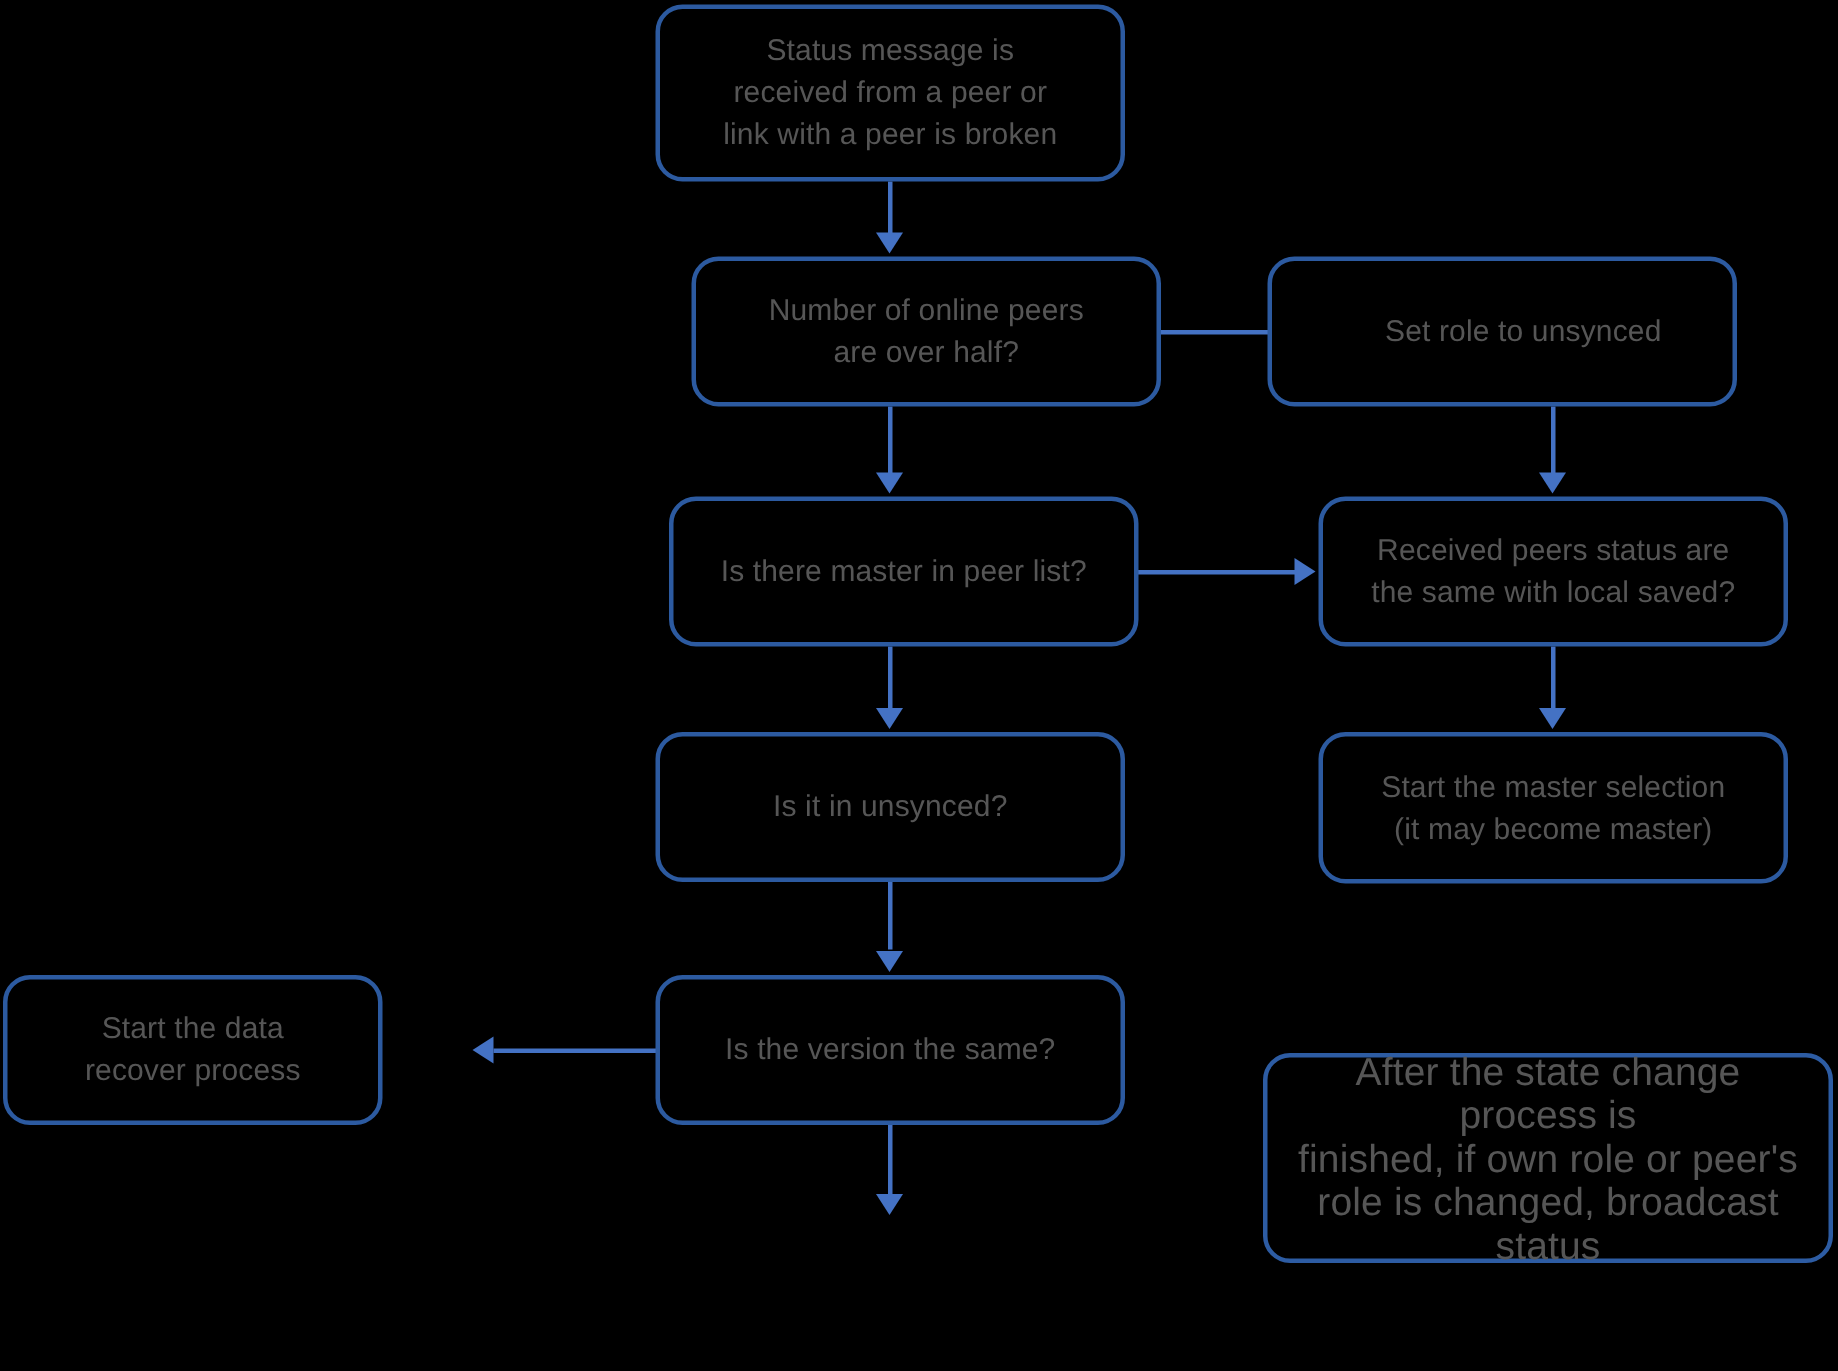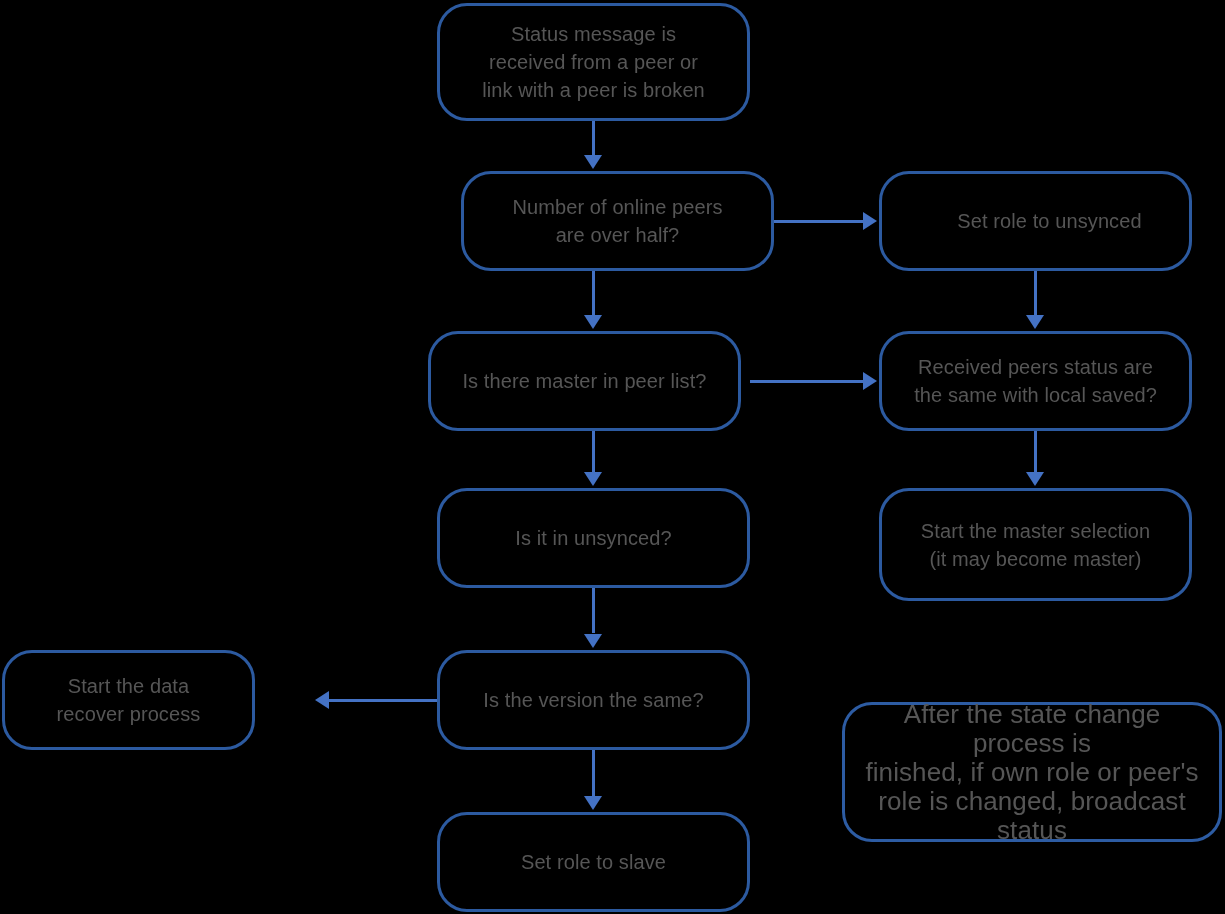--- a/index.html
+++ b/index.html
@@ -12,21 +12,21 @@
     width: 1225px;
     height: 914px;
     background: #000000;
     overflow: hidden;
     font-family: "Liberation Sans", sans-serif;
   }
   .node {
     position: absolute;
     box-sizing: border-box;
     border: 3px solid #2c5aa0;
-    border-radius: 30px;
+    border-radius: 18px;
     background: #000000;
     display: flex;
     align-items: center;
     justify-content: center;
     text-align: center;
     color: #565656;
     font-size: 20px;
     line-height: 28px;
     padding: 4px 14px;
     white-space: pre-line;
@@ -103,54 +103,51 @@
     <span>Status message is
 received from a peer or
 link with a peer is broken</span>
   </div>
 
   <div class="node" style="left:461px; top:171px; width:313px; height:100px;">
     <span>Number of online peers
 are over half?</span>
   </div>
 
-  <div class="node" style="left:879px; top:171px; width:313px; height:100px;padding-left:42px;">
+  <div class="node" style="left:845px; top:171px; width:313px; height:100px;padding-left:42px;">
     <span>Set role to unsynced</span>
   </div>
 
-  <div class="node" style="left:428px; top:331px; width:313px; height:100px;">
+  <div class="node" style="left:446px; top:331px; width:313px; height:100px;">
     <span>Is there master in peer list?</span>
   </div>
 
   <div class="node" style="left:879px; top:331px; width:313px; height:100px;">
     <span>Received peers status are
 the same with local saved?</span>
   </div>
 
   <div class="node" style="left:437px; top:488px; width:313px; height:100px;text-align:right;">
     <span>Is it in unsynced?</span>
   </div>
 
-  <div class="node" style="left:879px; top:488px; width:313px; height:113px;">
+  <div class="node" style="left:879px; top:488px; width:313px; height:101px;">
     <span>Start the master selection
 (it may become master)</span>
   </div>
 
   <div class="node" style="left:2px; top:650px; width:253px; height:100px;">
     <span>Start the data
 recover process</span>
   </div>
 
   <div class="node" style="left:437px; top:650px; width:313px; height:100px;align-items:center;">
     <span>Is the version the same?</span>
   </div>
 
   <div class="node note" style="left:842px; top:702px; width:380px; height:140px;">
     <span>After the state change process is
 finished, if own role or peer's
 role is changed, broadcast status</span>
   </div>
 
-  <div class="node" style="left:437px; top:812px; width:313px; height:100px;">
-    <span>Set role to slave</span>
-  </div>
 
 </div>
 
 </body></html>

